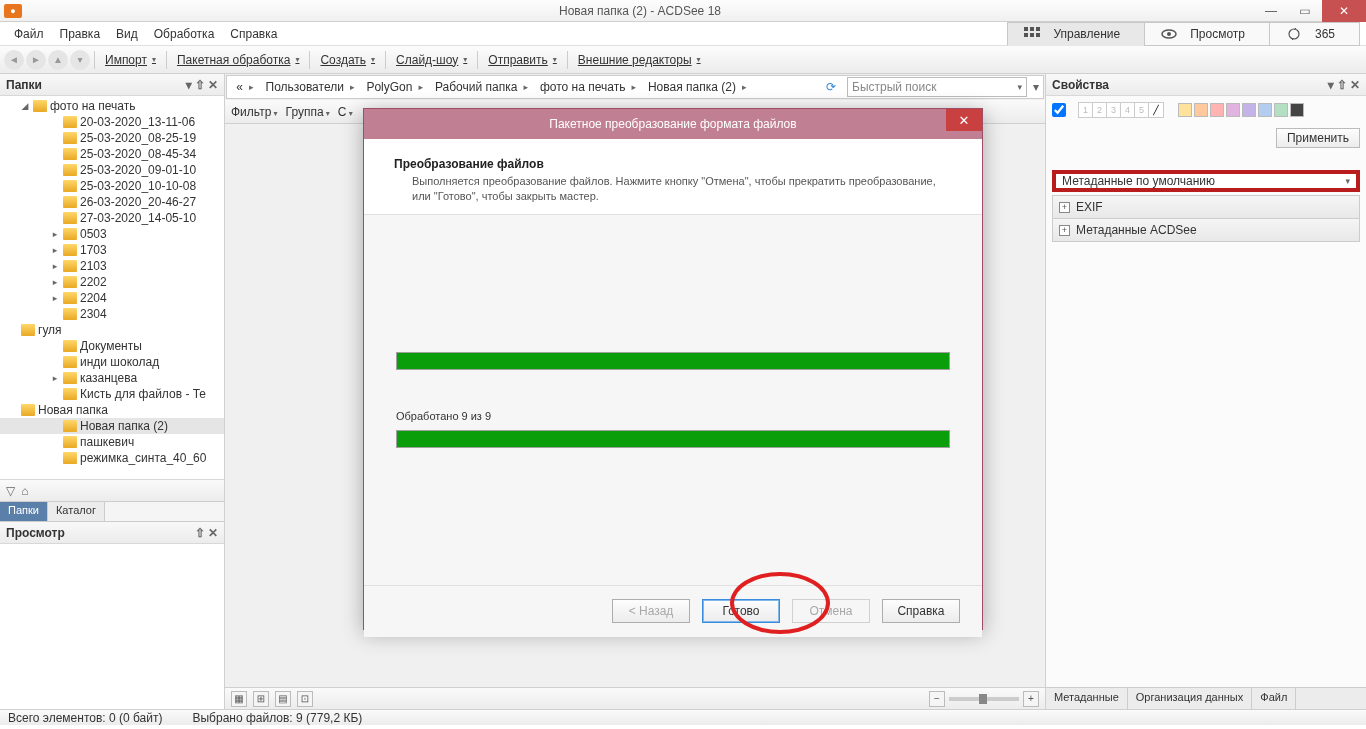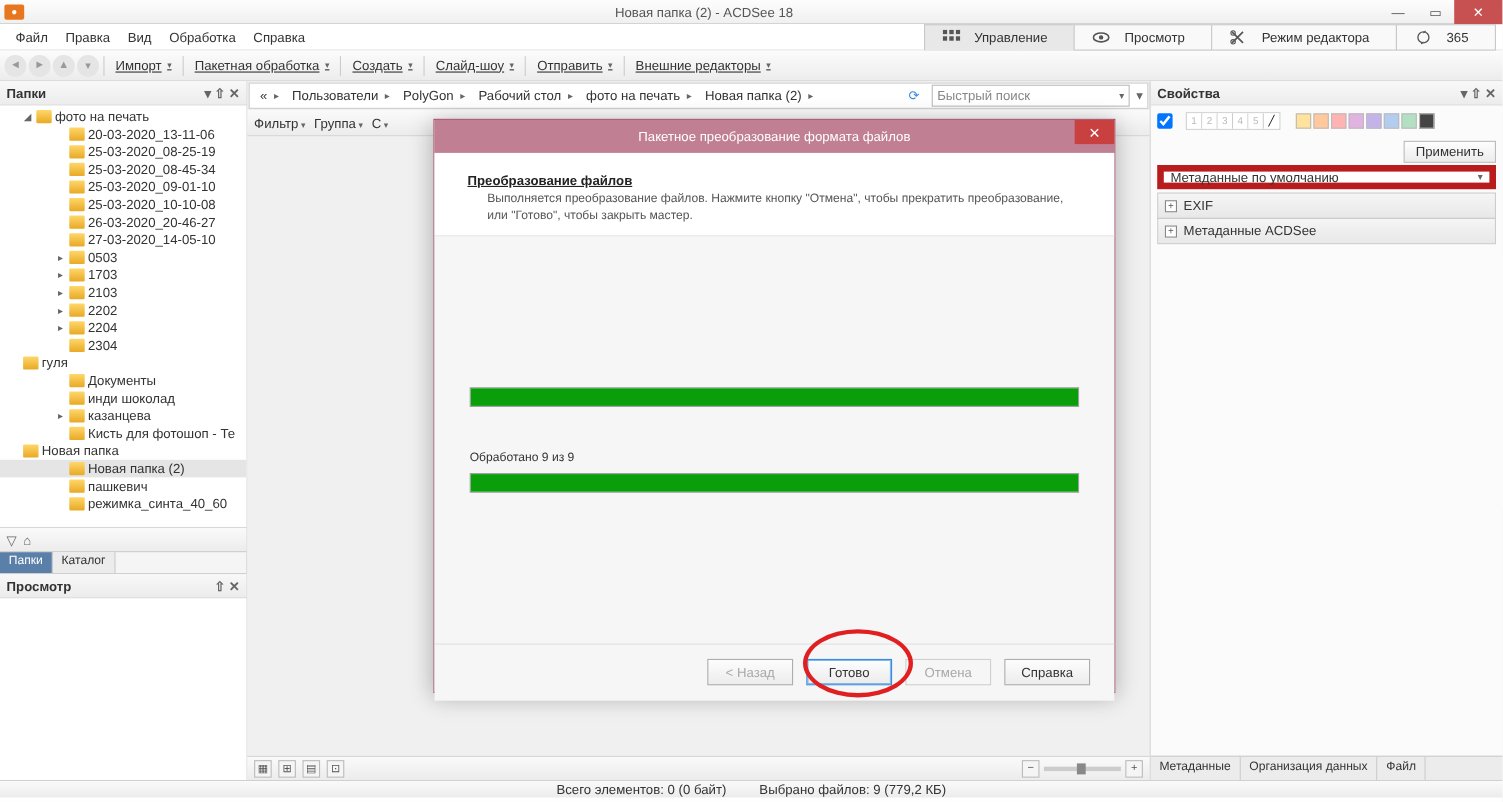--- a/index.html
+++ b/index.html
@@ -68,36 +68,36 @@
 .right { width:320px; background:#f5f5f5; display:flex; flex-direction:column; }
 .props-body { flex:1; background:#fbfbfb; padding:6px; }
 .props-top { display:flex; align-items:center; gap:4px; }
 .props-top input[type=checkbox] { width:14px; height:14px; }
 .rating-box { display:flex; border:1px solid #ccc; margin-left:8px; }
 .rating-box span { width:14px; height:14px; border-right:1px solid #ccc; text-align:center; font-size:9px; line-height:14px; color:#bbb; background:#fff; }
 .rating-box span:last-child{ border-right:none; background:#fff; color:#000;}
 .swatches { display:flex; gap:2px; margin-left:10px; }
 .swatches span { width:14px; height:14px; border:1px solid #bbb; }
 .apply-btn { margin-top:10px; float:right; padding:2px 10px; border:1px solid #bbb; background:linear-gradient(#fdfdfd,#ececec); cursor:pointer; color:#333; }
-.meta-sel { margin-top:32px; height:22px; border:6px solid #b91c1c; background:#fff; padding:0 6px; line-height:20px; color:#333; display:flex; justify-content:space-between; align-items:center; cursor:pointer;}
+.meta-sel { margin-top:52px; height:22px; border:4px solid #b91c1c; background:#fff; padding:0 6px; line-height:20px; color:#333; display:flex; justify-content:space-between; align-items:center; cursor:pointer;}
 .meta-group { margin-top:4px; }
 .meta-head { height:24px; background:linear-gradient(#f5f5f5,#e8e8e8); border:1px solid #ccc; margin-top:-1px; display:flex; align-items:center; padding:0 6px; gap:6px; color:#333; cursor:pointer; }
 .right-tabs { height:22px; display:flex; border-top:1px solid #ccc; background:#ececec; }
 .right-tabs span { padding:3px 8px; font-size:11px; color:#333; border-right:1px solid #ccc; cursor:pointer; }
 
 
-.status { height:16px; background:linear-gradient(#fafafa,#ececec); border-top:1px solid #d0d0d0; display:flex; align-items:center; padding:5px 8px; color:#333; font-size:11px;justify-content:center; }
+.status { height:16px; background:linear-gradient(#fafafa,#ececec); border-top:1px solid #d0d0d0; display:flex; align-items:center; padding:5px 8px; color:#333; font-size:11px; }
 .status .mid { margin-left:30px; }
 
 
-.dialog { position:absolute; left:394px; top:108px; width:620px; height:522px; background:#fff; border:1px solid #9e4d65; box-shadow:0 4px 20px rgba(0,0,0,0.3); z-index:10; }
+.dialog { position:absolute; left:363px; top:108px; width:620px; height:522px; background:#fff; border:1px solid #9e4d65; box-shadow:0 4px 20px rgba(0,0,0,0.3); z-index:10; }
 .dialog-title { height:30px; background:#c07f92; color:#fff; display:flex; align-items:center; justify-content:center; font-size:13px; position:relative; }
 .dialog-title .close-btn { position:absolute; right:0; top:0; width:36px; height:22px; background:#c94040; color:#fff; display:flex; align-items:center; justify-content:center; cursor:pointer; font-size:13px; }
 .dialog-head { padding:18px 30px 10px; background:#fff; border-bottom:1px solid #e0e0e0; }
-.dialog-head b { font-size:12px; color:#222;text-decoration:underline; }
+.dialog-head b { font-size:12px; color:#222; }
 .dialog-head p { font-size:11px; color:#555; margin-top:3px; padding-left:18px; line-height:1.35; }
 .dialog-body { padding:10px 32px; background:#f6f6f6; height:calc(100% - 30px - 68px - 52px); display:flex; flex-direction:column; justify-content:center; }
 .dialog-body .label { font-size:11px; color:#333; margin-top:20px; margin-bottom:8px; }
 .progress { height:18px; background:#fff; border:1px solid #a0a0a0; }
 .progress .fill { height:100%; background:#0b9e0b; }
 .dialog-foot { height:52px; border-top:1px solid #e0e0e0; display:flex; align-items:center; justify-content:flex-end; gap:12px; padding:0 22px; background:#f6f6f6; }
 .dlg-btn { min-width:78px; height:24px; border:1px solid #adadad; background:linear-gradient(#fdfdfd,#ececec); text-align:center; line-height:22px; color:#333; cursor:pointer; font-size:12px; }
 .dlg-btn.disabled { color:#a8a8a8; }
 .dlg-btn.primary { border:1px solid #3a8dde; box-shadow:0 0 0 1px #7fb8e8 inset; }
 
@@ -141,28 +141,20 @@
     </div>
     <div class="mode-tab">
       <svg viewBox="0 0 16 14">
           <ellipse cx="8" cy="7" rx="7" ry="4" fill="none" stroke="#555" stroke-width="1.5"></ellipse>
           <circle cx="8" cy="7" r="2"></circle>
         </svg>
       <span>Просмотр</span>
     </div>
     <div class="mode-tab">
       <svg viewBox="0 0 16 14">
-          <path d="M2 2 L12 12 M12 2 L2 12" stroke="#555" stroke-width="1.5" fill="none"></path>
-          <circle cx="3" cy="11" r="2" fill="none" stroke="#555"></circle>
-          <circle cx="3" cy="3" r="2" fill="none" stroke="#555"></circle>
-        </svg>
-      <span>Режим редактора</span>
-    </div>
-    <div class="mode-tab">
-      <svg viewBox="0 0 16 14">
           <circle cx="8" cy="7" r="5" fill="none" stroke="#555" stroke-width="1.2"></circle>
           <path d="M8 3 L10 1 M8 11 L6 13" stroke="#555"></path>
         </svg>
       <span>365</span>
     </div>
   </div>
 </div>
 
 <div class="toolbar">
   <span class="nav-btn">◄</span>
@@ -282,21 +274,21 @@
             <span>инди шоколад</span>
           </div>
           <div class="tree-row" style="padding-left: 50px;">
             <span class="toggle">▸</span>
             <span class="folder-icon"></span>
             <span>казанцева</span>
           </div>
           <div class="tree-row" style="padding-left: 50px;">
             <span class="toggle"></span>
             <span class="folder-icon"></span>
-            <span>Кисть для фотошоп - Те</span>
+            <span>Кисть для файлов - Те</span>
           </div>
           <div class="tree-row" style="">
             <span class="toggle"></span>
             <span class="folder-icon"></span>
             <span>Новая папка</span>
           </div>
           <div class="tree-row sel" style="padding-left: 50px; position: relative;">
             <span class="toggle"></span>
             <span class="folder-icon"></span>
             <span>Новая папка (2)</span>
@@ -331,21 +323,21 @@
       </div>
       <div style="flex:1;background:#fff"></div>
     </div>
   </div>
 
   <div class="center">
     <div class="breadcrumbs">
       <div class="crumb"><span class="folder-icon" style="display:inline-block"></span>&nbsp;«</div>
       <div class="crumb">Пользователи</div>
       <div class="crumb">PolyGon</div>
-      <div class="crumb">Рабочий стол</div>
+      <div class="crumb">Рабочий папка</div>
       <div class="crumb">фото на печать</div>
       <div class="crumb">Новая папка (2)</div>
       <div class="refresh">⟳</div>
       <div class="search">
           <span style="color:#888">Быстрый поиск</span>
           <span style="font-size:9px;color:#666">▾</span>
         </div>
       <span style="width:14px;text-align:center;color:#666;cursor:pointer">▾</span>
     </div>
     <div class="filter-bar">

